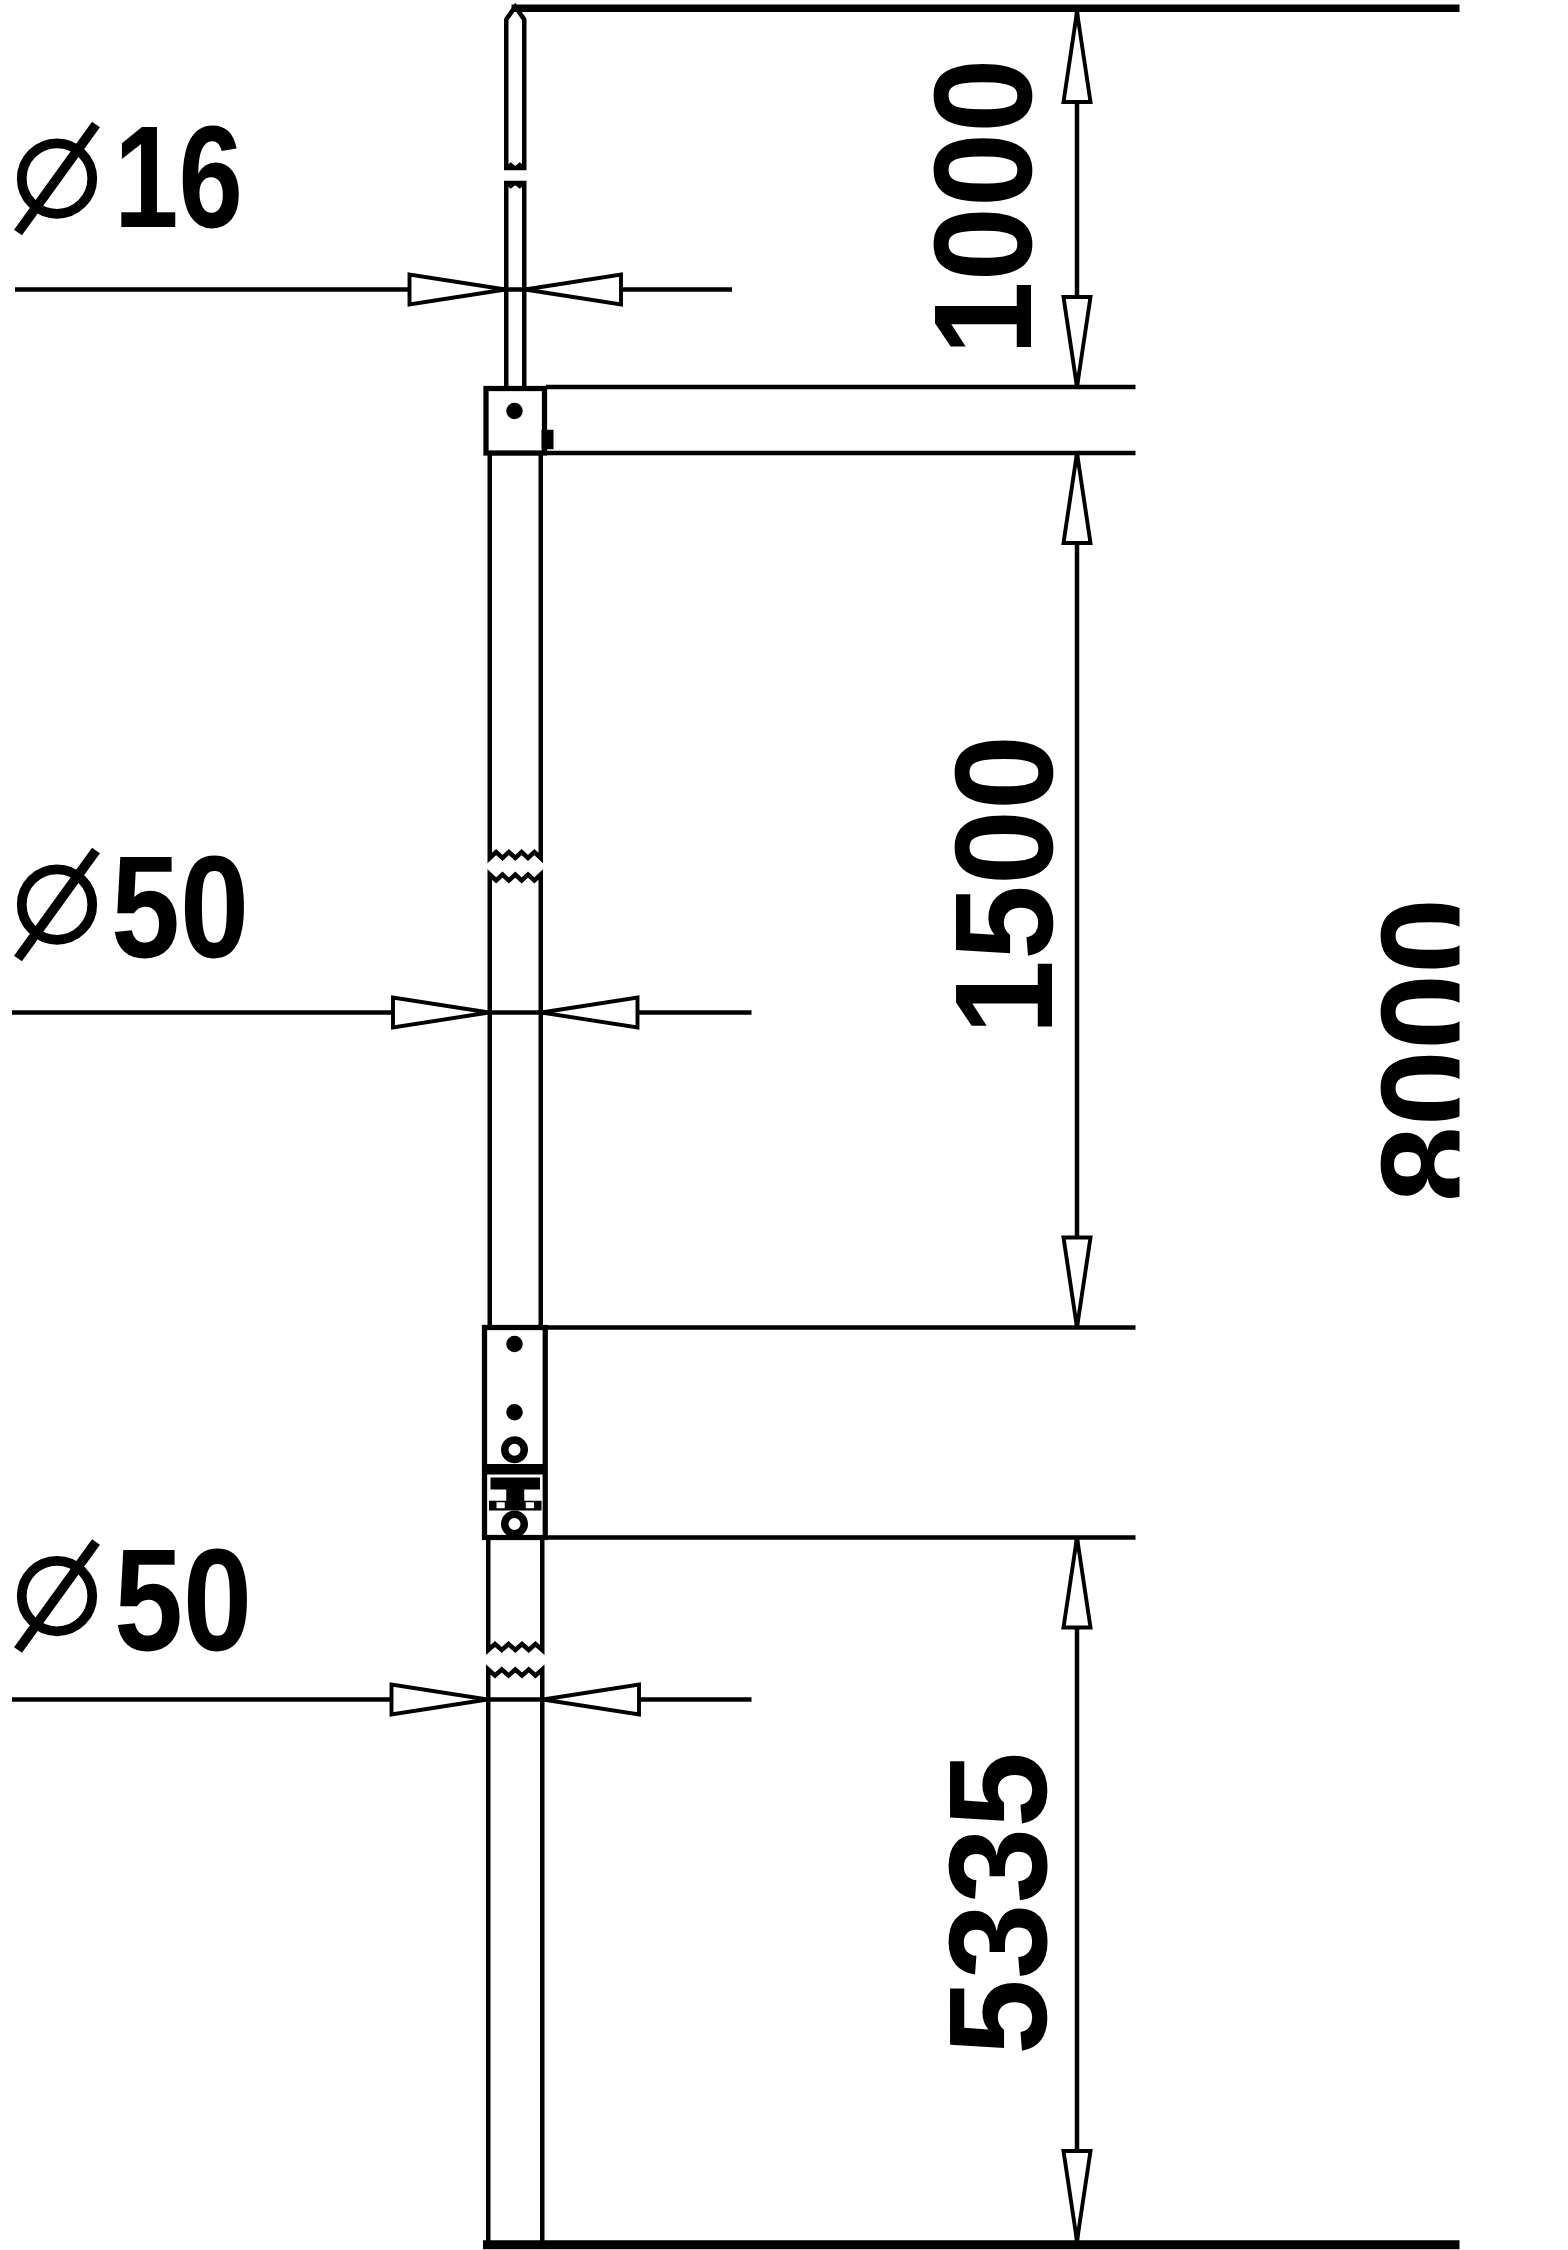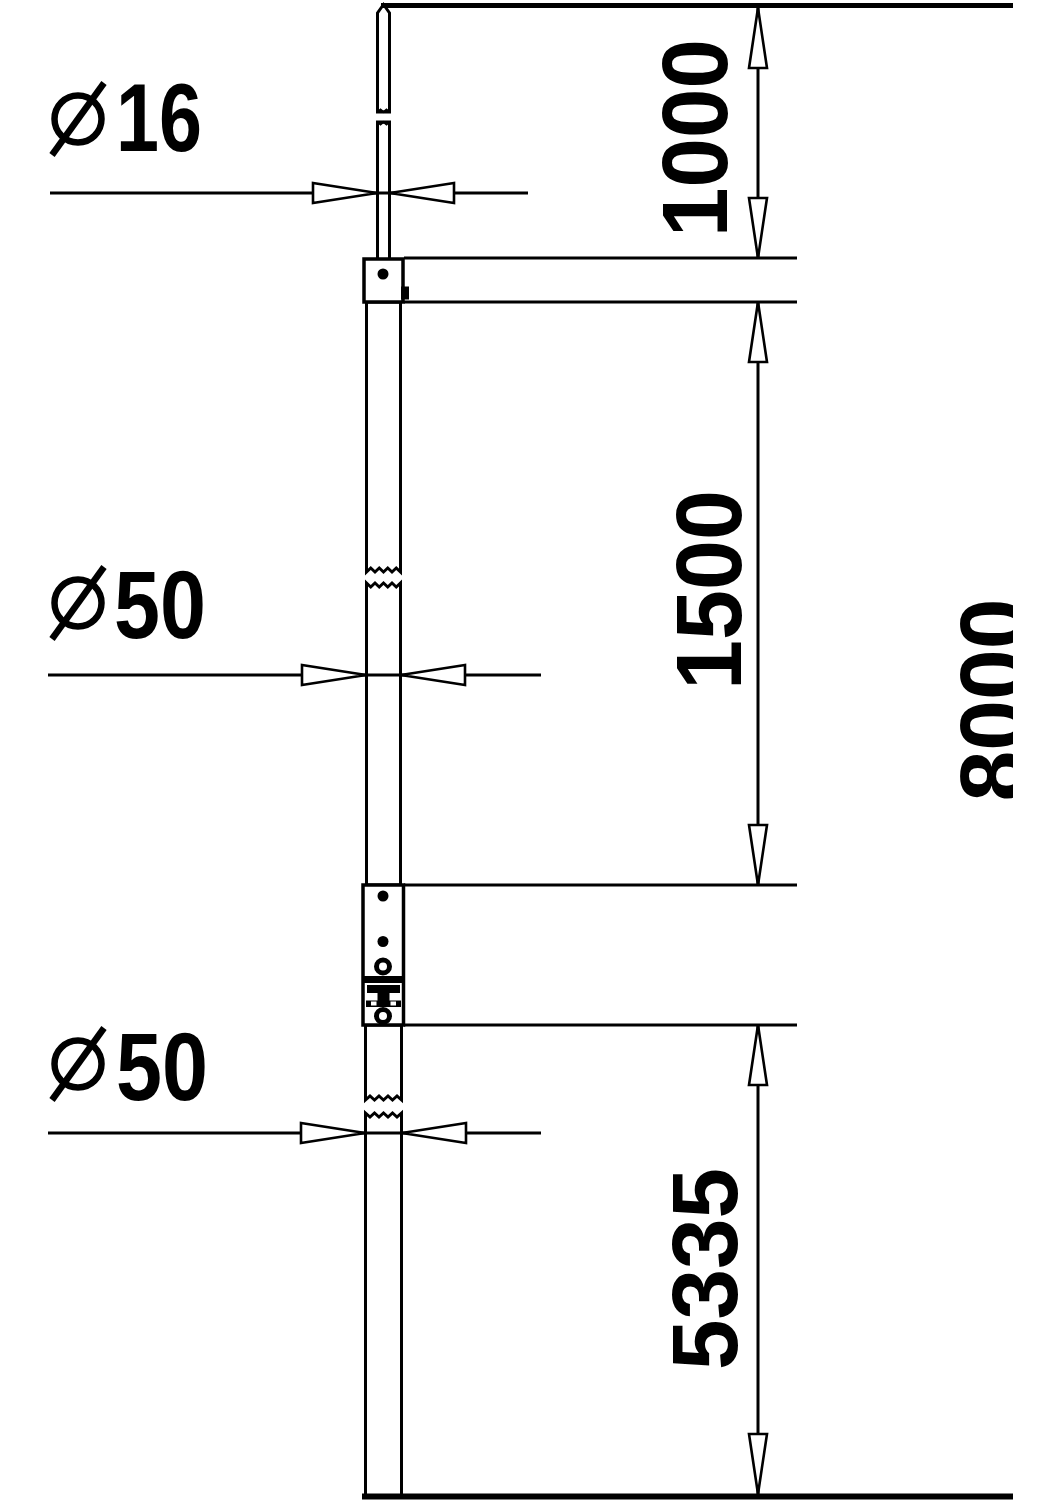--- a/index.html
+++ b/index.html
@@ -1,17 +1,17 @@
 <!DOCTYPE html>
 <html><head>
 <meta charset="utf-8">
 <style>
   html,body{margin:0;padding:0;background:#fff;}
   #stage{position:relative;width:973px;height:1500px;background:#ffffff;overflow:hidden;
-         font-family:"Liberation Sans","DejaVu Sans",sans-serif;padding-left:40px;}
+         font-family:"Liberation Sans","DejaVu Sans",sans-serif;}
   svg{display:block;}
   text{font-family:"Liberation Sans","DejaVu Sans",sans-serif;font-weight:bold;fill:#000;}
   .dimnum{font-size:93px;}
   .dialbl{font-size:97px;}
 </style>
 </head>
 <body>
 
 <div id="stage">
 <svg width="1045" height="1500" viewBox="0 0 1045 1500">

